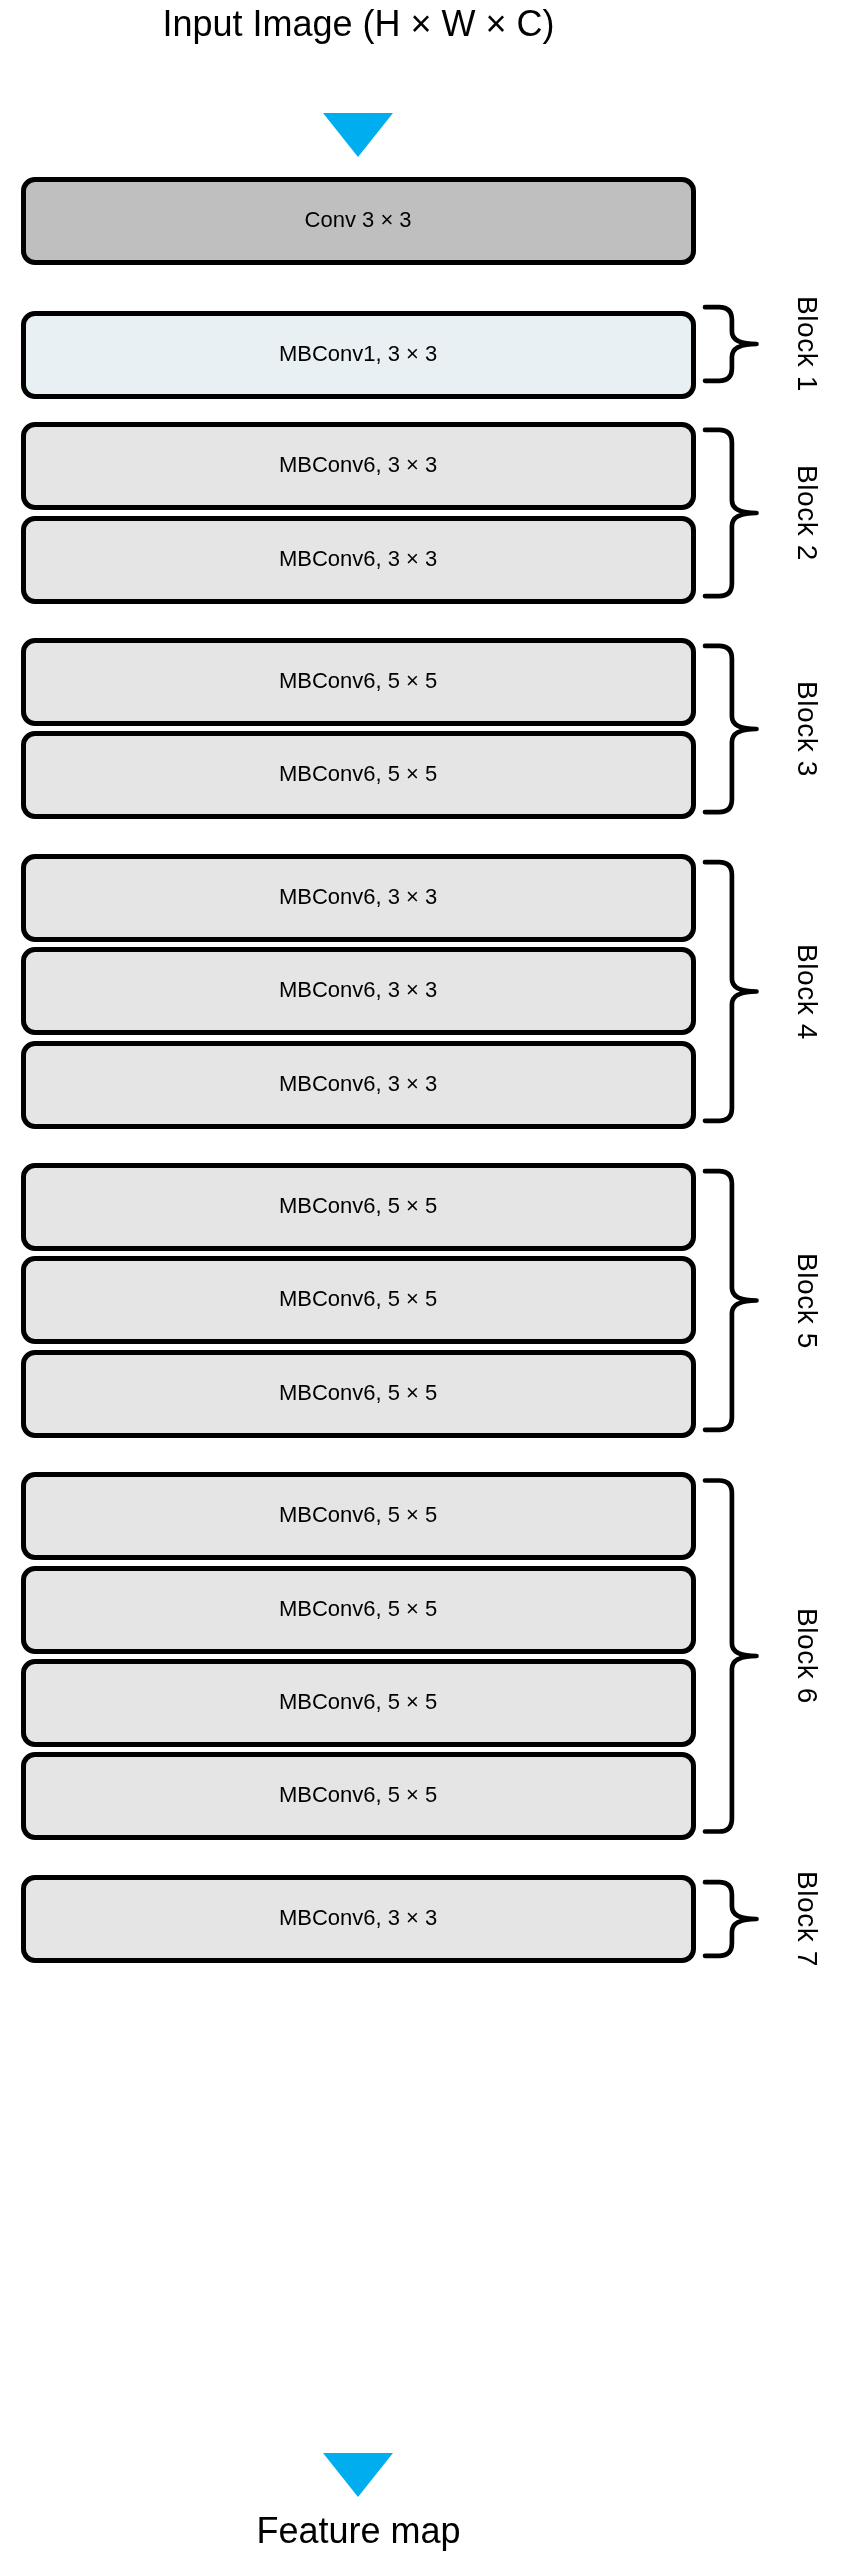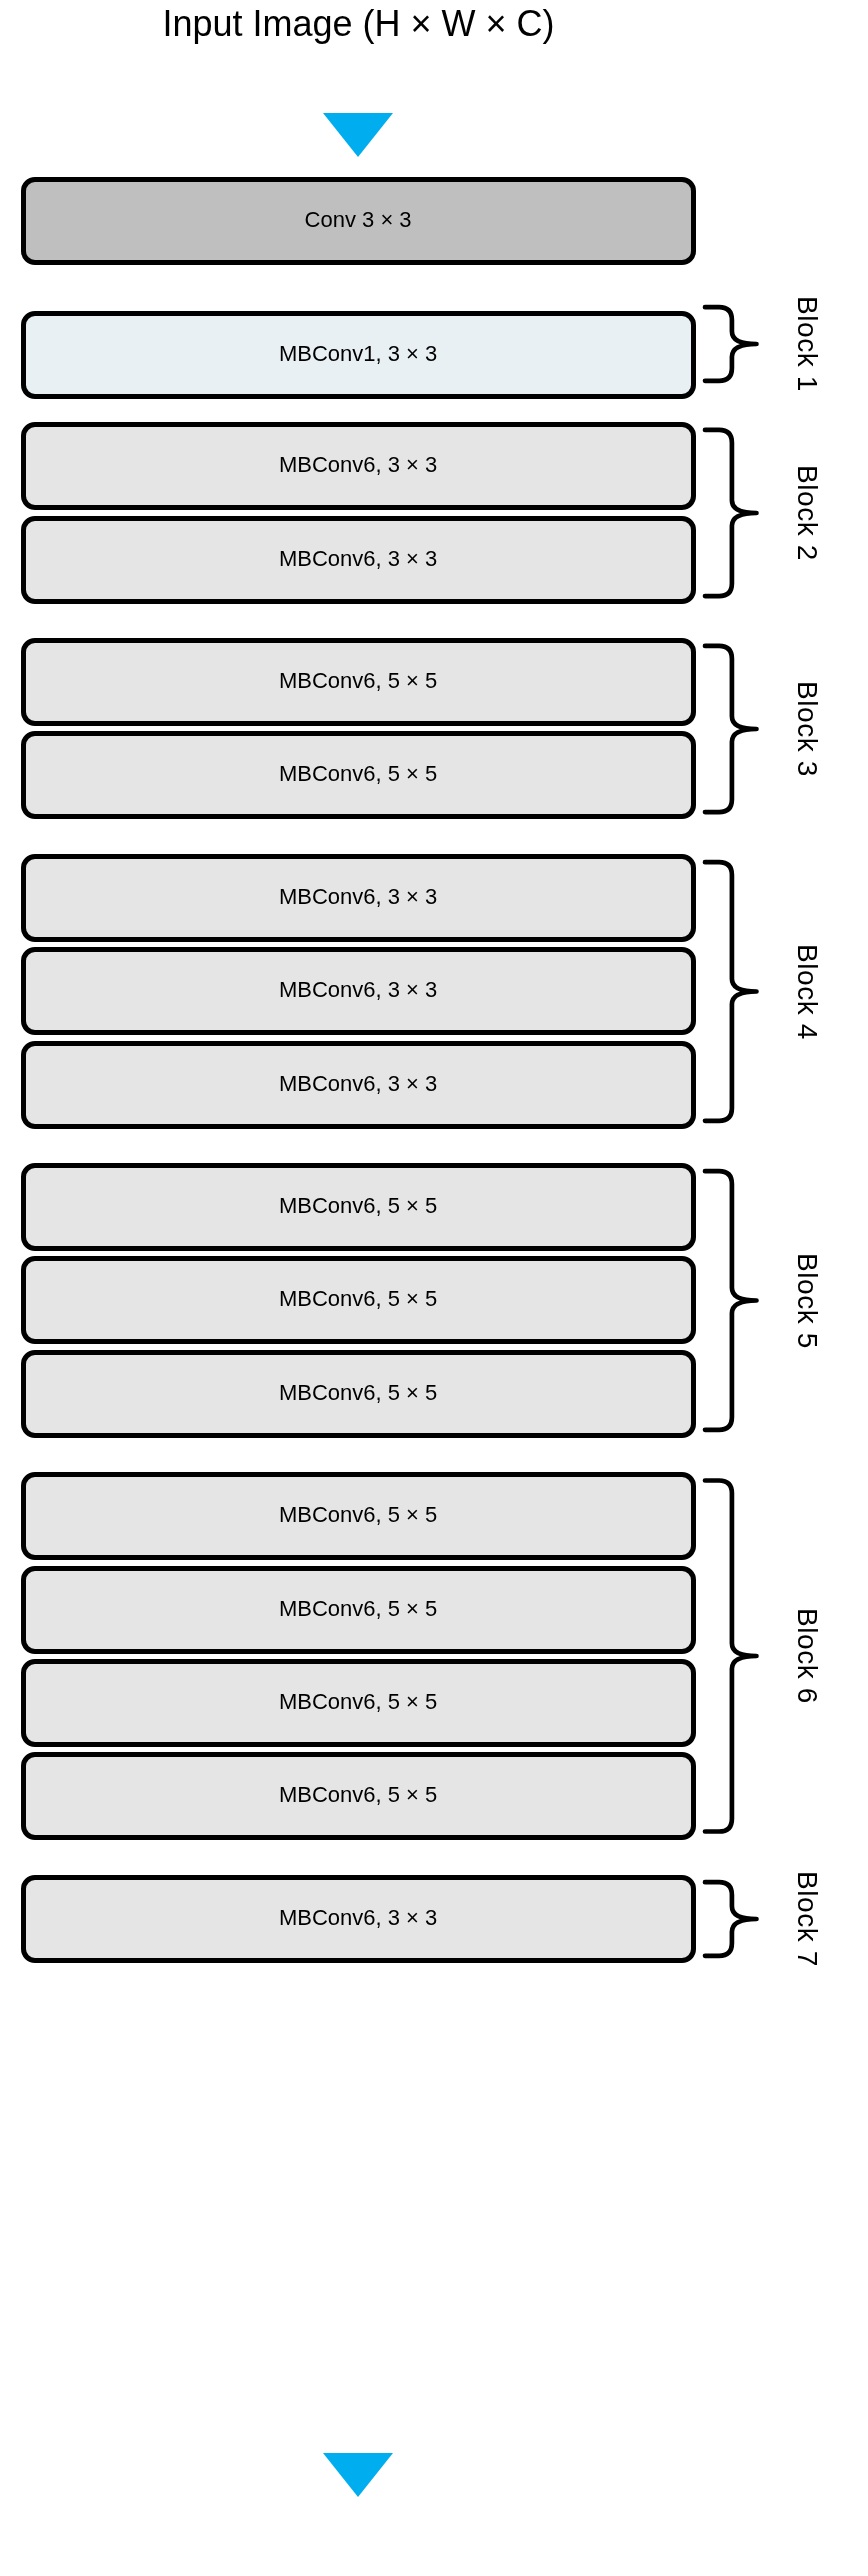--- a/index.html
+++ b/index.html
@@ -95,20 +95,21 @@
 <div id="diagram">
 
   <div class="caption" id="caption-top">Input Image (H × W × C)</div>
 
   <div class="arrow" id="arrow-top"></div>
 
   <div id="layer-stack"></div>
 
   <div class="arrow" id="arrow-bottom"></div>
 
+  <div class="caption" id="caption-bottom">Feature map</div>
 
 <div class="layer-box fill-gray" style="top: 177px; height: 88px;">
       <span class="layer-label">Conv 3 × 3</span>
     </div>
     <div class="layer-box fill-blue" style="top: 304px; height: 88px; margin-top: 7px;">
       <span class="layer-label">MBConv1, 3 × 3</span>
     </div>
     <div class="brace" style="top: 307px;">
       <svg width="55" height="74" viewBox="0 0 94 126">
         <path d="M 0 0 L 24 0 Q 46 0 46 22 L 46 41 Q 46 63 88 63 Q 46 63 46 85 L 46 104 Q 46 126 24 126 L 0 126" fill="none" stroke="#000000" stroke-width="8" stroke-linecap="round" stroke-linejoin="round"></path>

